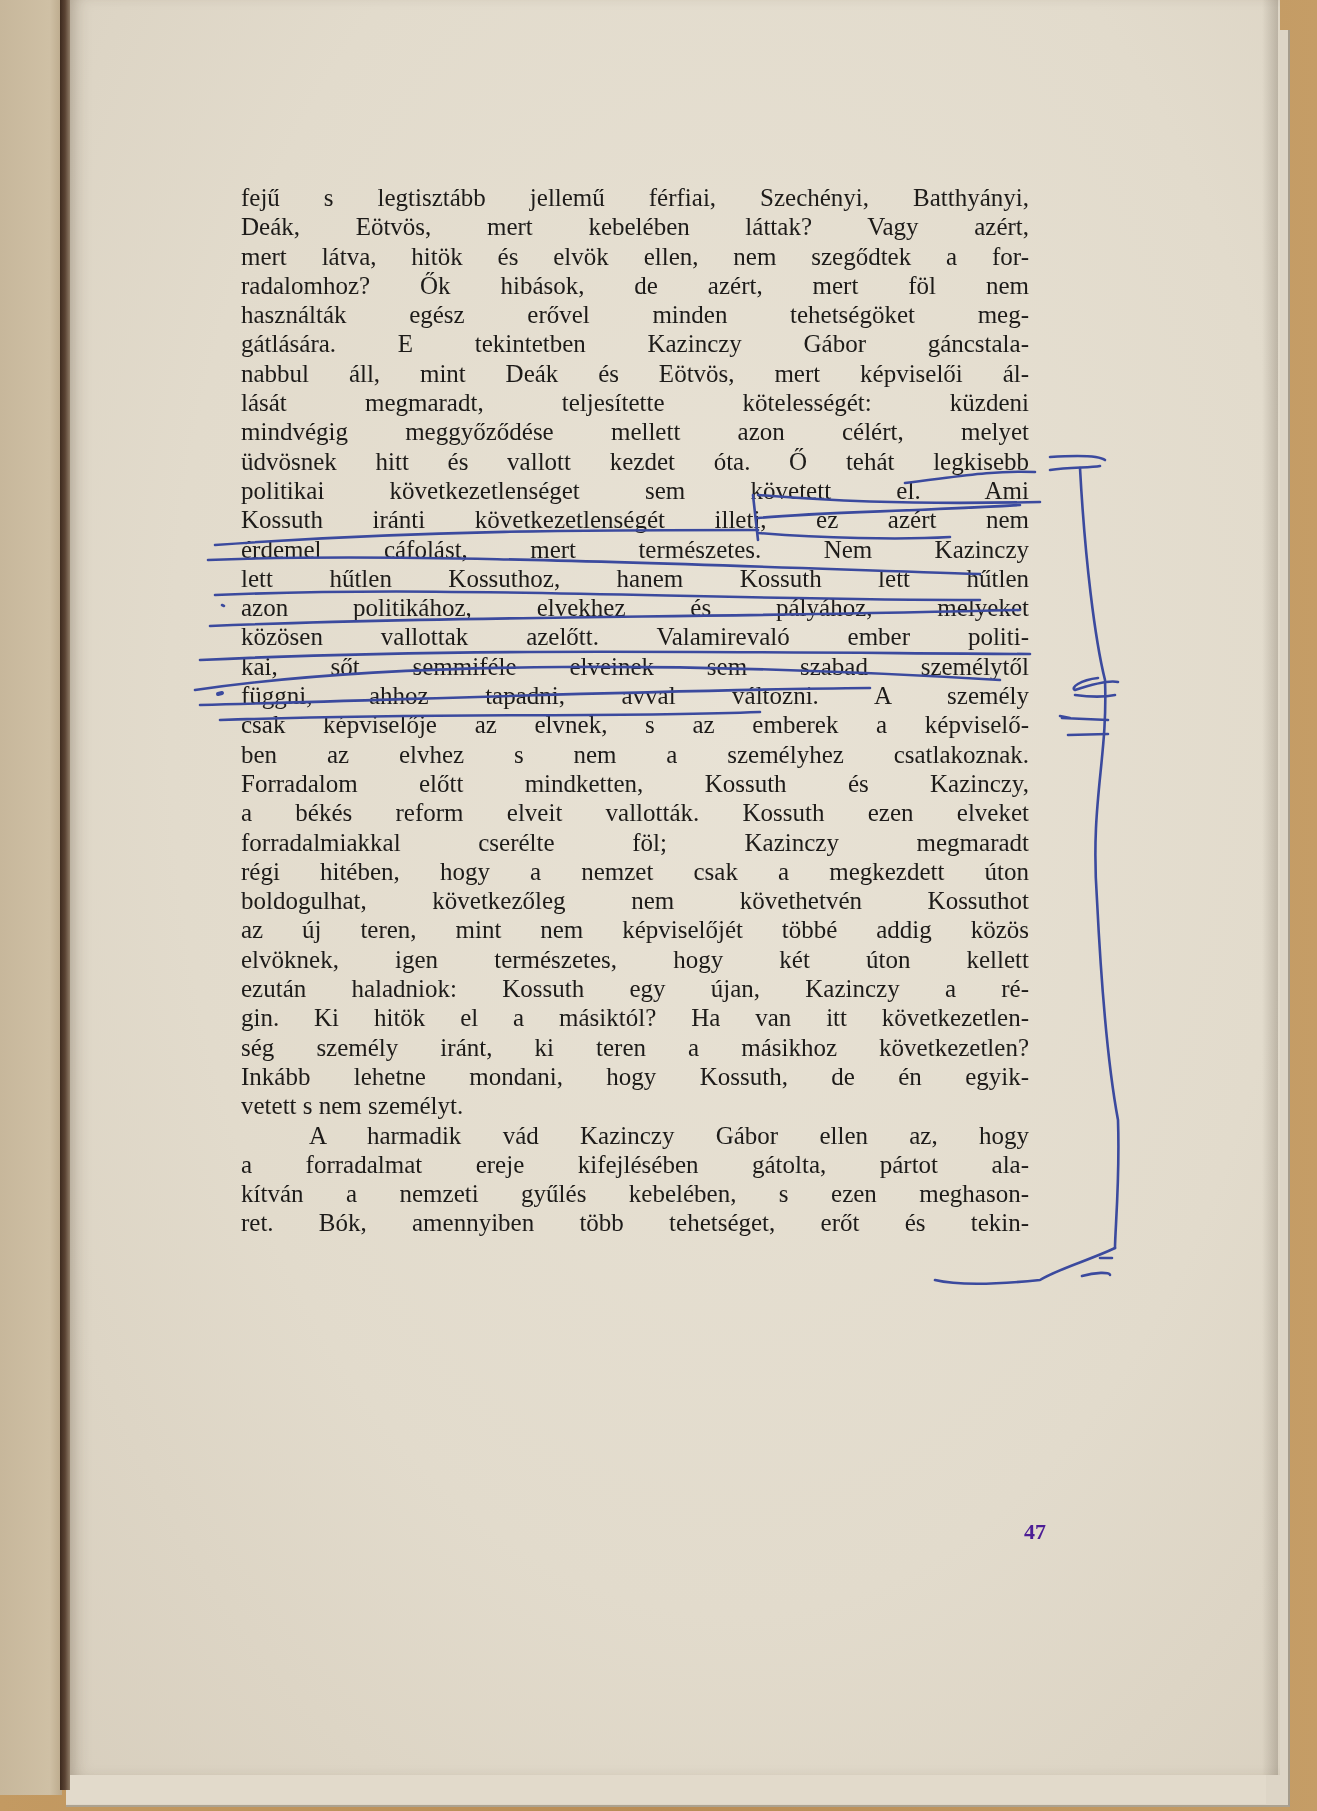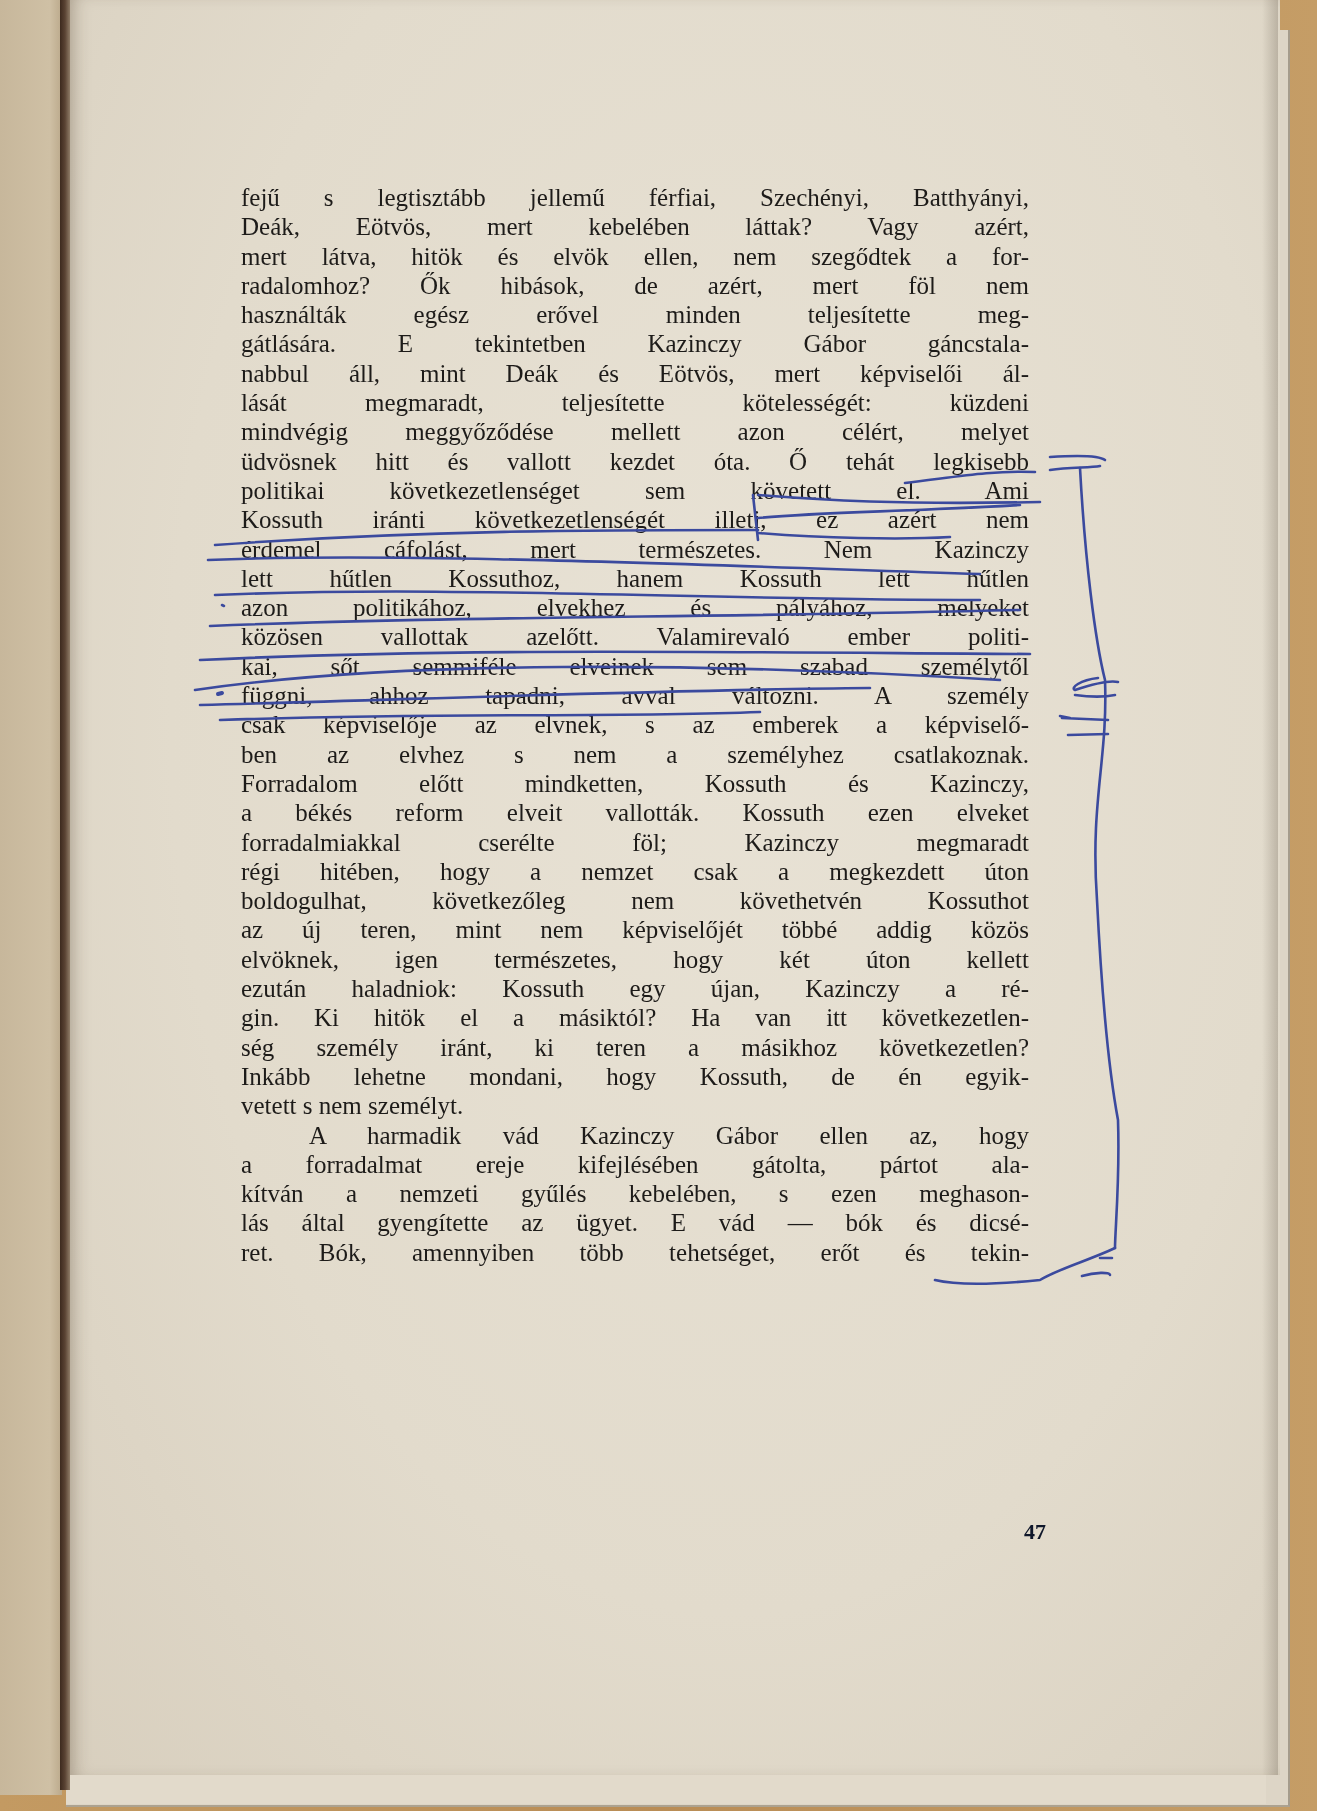--- a/index.html
+++ b/index.html
@@ -42,41 +42,41 @@
     color: #1d1b19; font-size: 25px; line-height: 29.3px;
   }
   .line {
     display: block; white-space: nowrap; text-align: justify;
     text-align-last: justify; height: 29.3px; overflow: visible;
   }
   .line.last { text-align-last: left; }
   .line.indent { padding-left: 68px; }
   .page-number {
     position: absolute; left: 1024px; top: 1519px;
-    font-size: 22px; font-weight: bold; color: #0f172a;
+    font-size: 22px; font-weight: bold; color: #4c1d95;
   }
   svg.ink { position: absolute; left: 0; top: 0; pointer-events: none; }
 </style>
 </head>
 <body>
 
 <div class="wood"></div>
 <div class="left-page"></div>
 <div class="under-page"></div>
 <div class="under-page2"></div>
 <div class="page"></div>
 <div class="spine"></div>
 <div class="page-edge"></div>
 
 <div class="text-block" id="text-block">
     <span class="line">fejű s legtisztább jellemű férfiai, Szechényi, Batthyányi,</span>
     <span class="line">Deák, Eötvös, mert kebelében láttak? Vagy azért,</span>
     <span class="line">mert látva, hitök és elvök ellen, nem szegődtek a for-</span>
     <span class="line">radalomhoz? Ők hibások, de azért, mert föl nem</span>
-    <span class="line">használták egész erővel minden teljesítette meg-</span>
+    <span class="line">használták egész erővel minden tehetségöket meg-</span>
     <span class="line">gátlására. E tekintetben Kazinczy Gábor gáncstala-</span>
     <span class="line">nabbul áll, mint Deák és Eötvös, mert képviselői ál-</span>
     <span class="line">lását megmaradt, teljesítette kötelességét: küzdeni</span>
     <span class="line">mindvégig meggyőződése mellett azon célért, melyet</span>
     <span class="line">üdvösnek hitt és vallott kezdet óta. Ő tehát legkisebb</span>
     <span class="line">politikai következetlenséget sem követett el. Ami</span>
     <span class="line">Kossuth iránti következetlenségét illeti, ez azért nem</span>
     <span class="line">érdemel cáfolást, mert természetes. Nem Kazinczy</span>
     <span class="line">lett hűtlen Kossuthoz, hanem Kossuth lett hűtlen</span>
     <span class="line">azon politikához, elvekhez és pályához, melyeket</span>
@@ -93,21 +93,20 @@
     <span class="line">az új teren, mint nem képviselőjét többé addig közös</span>
     <span class="line">elvöknek, igen természetes, hogy két úton kellett</span>
     <span class="line">ezután haladniok: Kossuth egy újan, Kazinczy a ré-</span>
     <span class="line">gin. Ki hitök el a másiktól? Ha van itt következetlen-</span>
     <span class="line">ség személy iránt, ki teren a másikhoz következetlen?</span>
     <span class="line">Inkább lehetne mondani, hogy Kossuth, de én egyik-</span>
     <span class="line last">vetett s nem személyt.</span>
     <span class="line indent">A harmadik vád Kazinczy Gábor ellen az, hogy</span>
     <span class="line">a forradalmat ereje kifejlésében gátolta, pártot ala-</span>
     <span class="line">kítván a nemzeti gyűlés kebelében, s ezen meghason-</span>
-    <span class="line">lás által gyengítette az ügyet. E vád — bók és dicsé-</span>
     <span class="line">ret. Bók, amennyiben több tehetséget, erőt és tekin-</span>
   </div>
 
 <div class="page-number">47</div>
 
 <svg class="ink" width="1317" height="1811">
   <g fill="none" stroke="#3b4a9e" stroke-width="2.6" stroke-linecap="round" stroke-linejoin="round">
 
     <path d="M905 483 C 950 478, 990 470, 1035 472"></path>
     <path d="M758 495 C 820 500, 900 505, 1040 502"></path>

